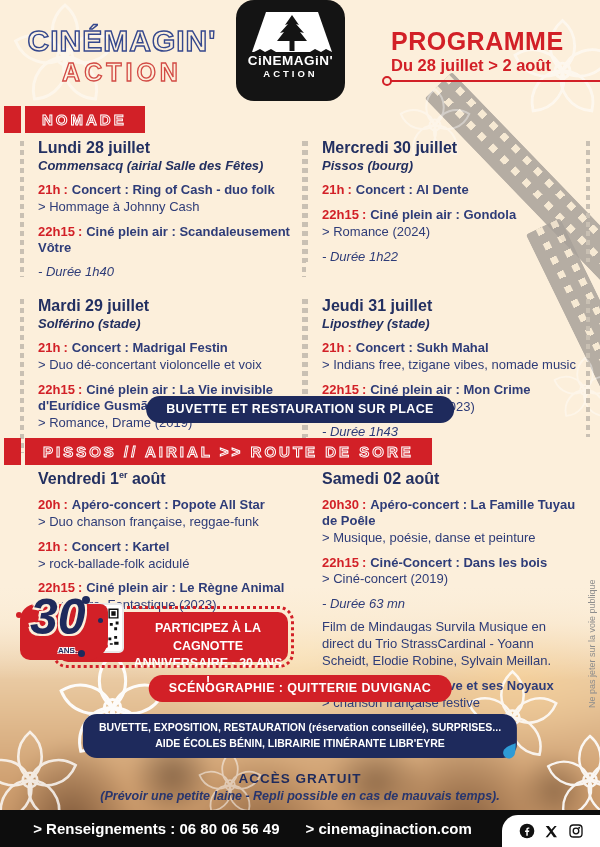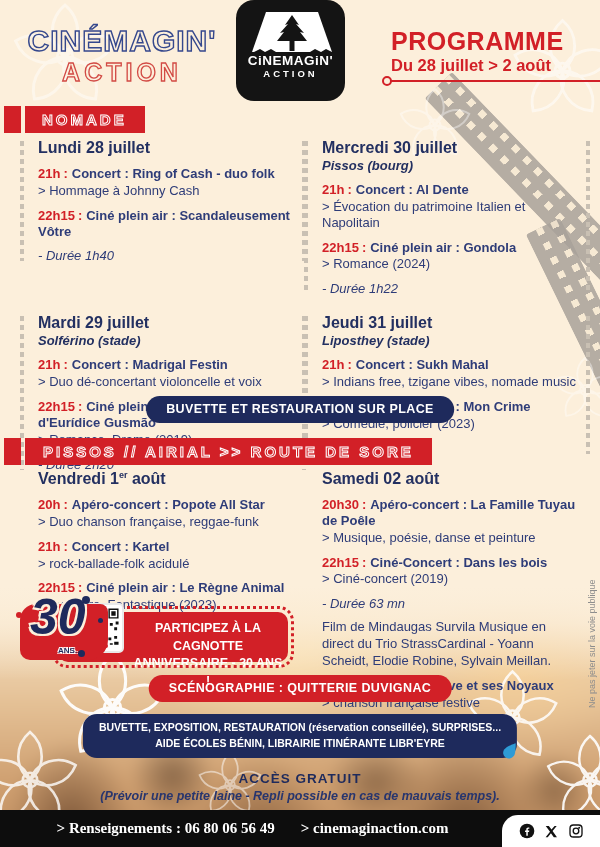--- a/index.html
+++ b/index.html
@@ -114,21 +114,21 @@
   .access-title{position:absolute;left:0;top:771px;width:600px;text-align:center;font-size:13.5px;
         font-weight:bold;letter-spacing:1px;color:#1e2a5c;z-index:2;}
   .access-note{position:absolute;left:0;top:789px;width:600px;text-align:center;font-size:12.5px;
         font-style:italic;font-weight:bold;color:#27356e;z-index:2;}
   .side-note{position:absolute;right:3px;top:548px;height:160px;writing-mode:vertical-rl;transform:rotate(180deg);
         font-size:9px;color:#8d8d8d;z-index:2;}
 
   
   .footer{position:absolute;left:0;top:810px;width:600px;height:37px;background:#0d0d0d;z-index:3;}
   .footer-text{position:absolute;left:0;top:0;width:505px;height:37px;display:flex;align-items:center;
-        justify-content:center;gap:26px;color:#fff;font-weight:bold;font-size:15px;white-space:nowrap;font-family:Liberation Serif, serif;}
+        justify-content:center;gap:26px;color:#fff;font-weight:bold;font-size:15px;white-space:nowrap;}
   .social{position:absolute;right:0;top:815px;width:98px;height:32px;background:#fff;
         border-top-left-radius:16px;display:flex;align-items:center;justify-content:center;gap:9px;z-index:4;}
   .social svg{display:block;}
 </style>
 </head>
 <body>
 
 <div class="page">
 
   <svg width="0" height="0" style="position:absolute">
@@ -218,31 +218,31 @@
   <div class="redline"></div>
   <div class="redline-dot"></div>
 
   <div class="sq sq-nomade"></div>
   <div class="ribbon b-nomade">NOMADE</div>
 
   <div class="grid grid-nomade">
 
     <article class="eblock framed">
       <h3 class="bdate">Lundi 28 juillet</h3>
+      <p class="bvenue">Commensacq (airial Salle des Fêtes)</p>
       <p class="brow"><span class="btime">21h</span><span class="bsep">:</span><span>Concert : Ring of Cash - duo folk</span></p>
       <p class="bdesc">&gt; Hommage à Johnny Cash</p>
       <p class="brow"><span class="btime">22h15</span><span class="bsep">:</span><span>Ciné plein air : Scandaleusement Vôtre</span></p>
       <p class="bdur">- Durée 1h40</p>
     </article>
 
     <article class="eblock framed">
       <h3 class="bdate">Mercredi 30 juillet</h3>
       <p class="bvenue">Pissos (bourg)</p>
       <p class="brow"><span class="btime">21h</span><span class="bsep">:</span><span>Concert : Al Dente</span></p>
-      <p class="bdesc">&gt; Évocation du patrimoine Italien et Napolitain</p>
       <p class="brow"><span class="btime">22h15</span><span class="bsep">:</span><span>Ciné plein air : Gondola</span></p>
       <p class="bdesc">&gt; Romance (2024)</p>
       <p class="bdur">- Durée 1h22</p>
     </article>
 
     <article class="eblock framed">
       <h3 class="bdate">Mardi 29 juillet</h3>
       <p class="bvenue">Solférino (stade)</p>
       <p class="brow"><span class="btime">21h</span><span class="bsep">:</span><span>Concert : Madrigal Festin</span></p>
       <p class="bdesc">&gt; Duo dé-concertant violoncelle et voix</p>

